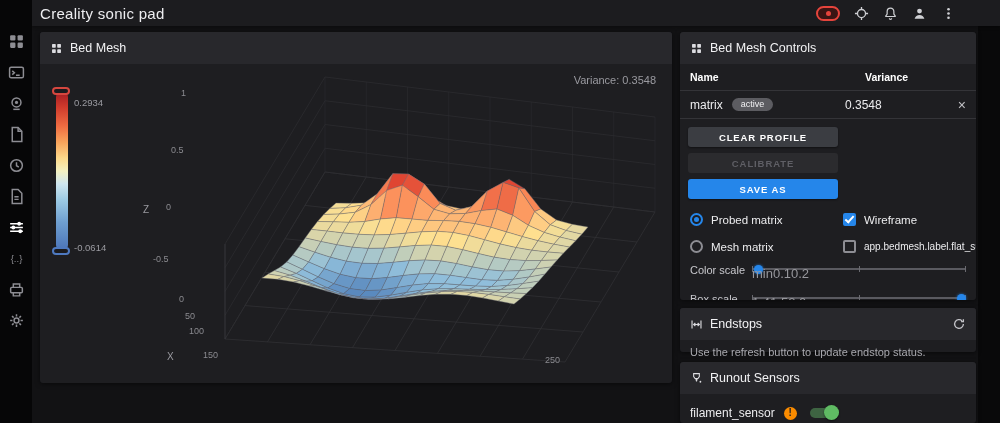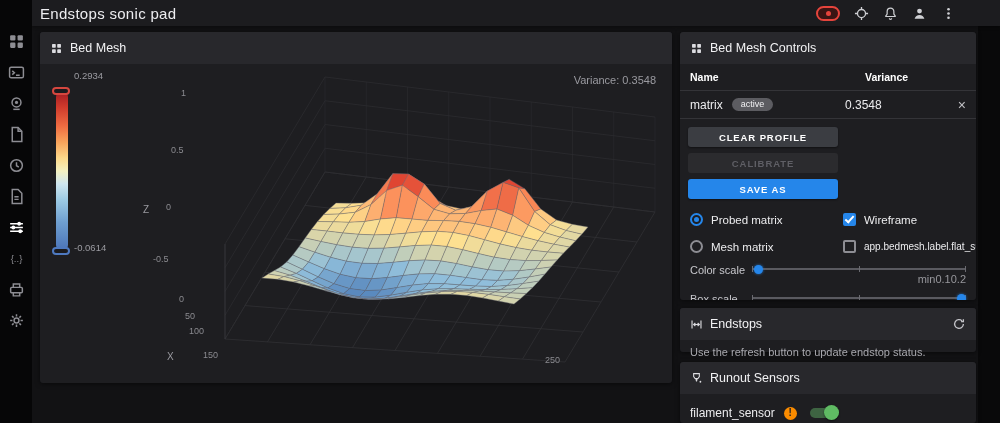--- a/index.html
+++ b/index.html
@@ -69,21 +69,21 @@
   .checkbox{width:13px;height:13px;border-radius:2px;border:2px solid #8d8d93;flex:none;display:flex;align-items:center;justify-content:center}
   .checkbox.checked{background:#2586ea;border-color:#2586ea}
   .checkbox.checked::after{content:"";width:3px;height:7px;border:solid #fff;border-width:0 2px 2px 0;transform:rotate(42deg);margin-top:-2px}
   .small-label{font-size:10px;white-space:nowrap}
   .slider-row{display:flex;padding:4px 10px 0;height:29px}
   .slider-label{width:62px;font-size:11px;color:#c7c7cc;padding-top:1px}
   .slider{flex:1;position:relative;height:24px;cursor:pointer}
   .track{position:absolute;left:0;right:0;top:5px;height:2px;background:#5a5a60;border-radius:1px}
   .track-tick{position:absolute;top:3px;width:1px;height:6px;background:#6a6a70}
   .thumb{position:absolute;top:2px;width:9px;height:9px;border-radius:50%;background:#2586ea;box-shadow:0 0 3px rgba(37,134,234,.8)}
-  .tick-labels{position:absolute;top:10px;left:0;right:0;display:flex;justify-content:flex-end;font-size:11px;color:#97979c}
+  .tick-labels{position:absolute;top:3px;left:0;right:0;display:flex;justify-content:flex-start;font-size:13px;color:#97979c}
 
   
   #endstops-card{left:680px;top:308px;width:296px;height:44px}
   #endstops-card .card-body{padding:6px 10px;font-size:11px;color:#a8a8ae}
   .refresh-icon{width:14px;height:14px;color:#c3c3c8;cursor:pointer}
   .refresh-icon svg{width:14px;height:14px}
 
   
   #runout-card{left:680px;top:362px;width:296px;height:61px;overflow:hidden}
   #runout-card .card-body{padding:12px 10px 0;display:flex;align-items:center;gap:9px}
@@ -93,21 +93,21 @@
   .toggle-track{position:absolute;top:2px;left:0;right:0;height:10px;border-radius:5px;background:rgba(102,187,106,.45)}
   .toggle-knob{position:absolute;right:0;top:-1px;width:15px;height:15px;border-radius:50%;background:#5fbb63;box-shadow:0 1px 2px rgba(0,0,0,.5)}
 </style>
 </head>
 <body>
 
 <div id="screen">
   <div id="right-gutter"></div>
 
   <div id="appbar">
-    <span class="title">Endstops sonic pad</span>
+    <span class="title">Creality sonic pad</span>
     <span class="spacer"></span>
     <div class="appbar-icons">
       <div class="estop">
           <span class="estop-dot"></span>
         </div>
       <span class="abicon">
         <svg viewBox="0 0 16 16" fill="none" stroke="currentColor" stroke-width="1.4">
             <circle cx="8" cy="8" r="4.3"></circle>
             <path d="M8 1v2.5M8 12.5V15M1 8h2.5M12.5 8H15"></path>
           </svg>
@@ -441,21 +441,21 @@
           <polygon points="395.3,230.3 411.0,230.2 417.2,227.5 401.4,227.7" fill="rgb(220,214,168)" stroke="rgba(105,105,115,0.55)" stroke-width="0.7" stroke-linejoin="round"></polygon>
           <polygon points="411.0,230.2 426.8,231.5 432.9,228.5 417.2,227.5" fill="rgb(225,215,164)" stroke="rgba(105,105,115,0.55)" stroke-width="0.7" stroke-linejoin="round"></polygon>
           <polygon points="426.8,231.5 442.5,233.9 448.7,230.4 432.9,228.5" fill="rgb(223,215,165)" stroke="rgba(105,105,115,0.55)" stroke-width="0.7" stroke-linejoin="round"></polygon>
           <polygon points="442.5,233.9 458.3,237.0 464.4,232.8 448.7,230.4" fill="rgb(217,213,169)" stroke="rgba(105,105,115,0.55)" stroke-width="0.7" stroke-linejoin="round"></polygon>
           <polygon points="458.3,237.0 474.0,240.1 480.2,235.0 464.4,232.8" fill="rgb(210,211,174)" stroke="rgba(105,105,115,0.55)" stroke-width="0.7" stroke-linejoin="round"></polygon>
         </svg>
       <div class="colorbar">
         <span class="cb-pill cb-top"></span>
         <span class="cb-pill cb-bot"></span>
       </div>
-      <span class="cb-label" style="left:34px;top:6px">0.2934</span>
+      <span class="cb-label" style="left:34px;top:33px">0.2934</span>
       <span class="cb-label" style="left:34px;top:178px">-0.0614</span>
       <span class="variance">Variance: 0.3548</span>
 
       <span class="tick" style="left:141px;top:24px">1</span>
       <span class="tick" style="left:131px;top:81px">0.5</span>
       <span class="tick" style="left:126px;top:138px">0</span>
       <span class="tick" style="left:113px;top:190px">-0.5</span>
       <span class="axis-letter" style="left:103px;top:140px">Z</span>
 
       <span class="tick" style="left:139px;top:230px">0</span>

